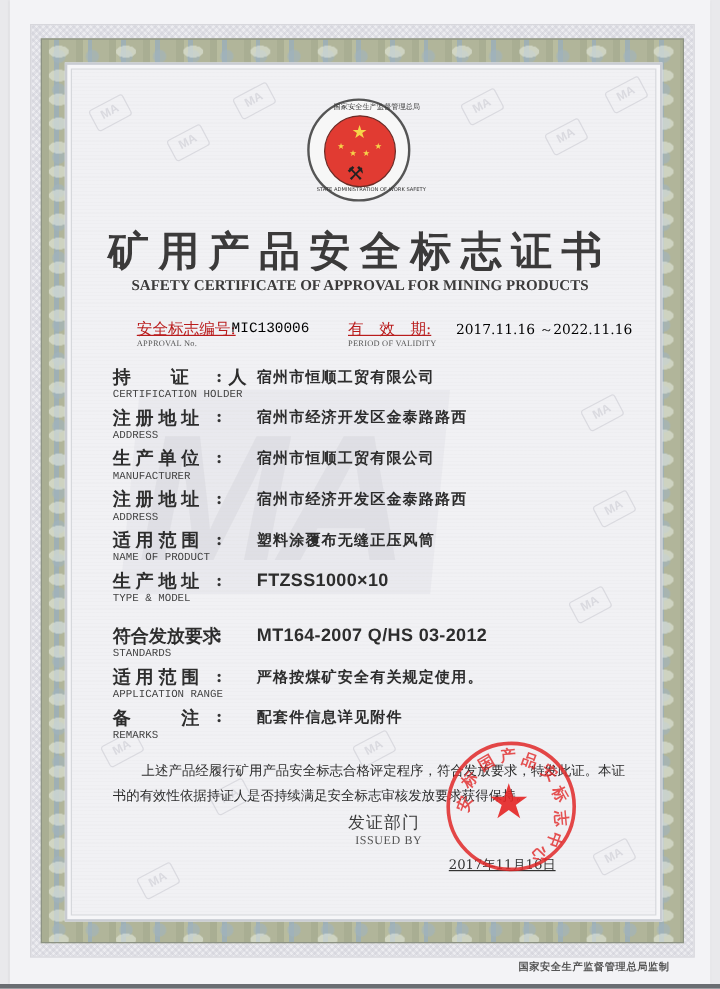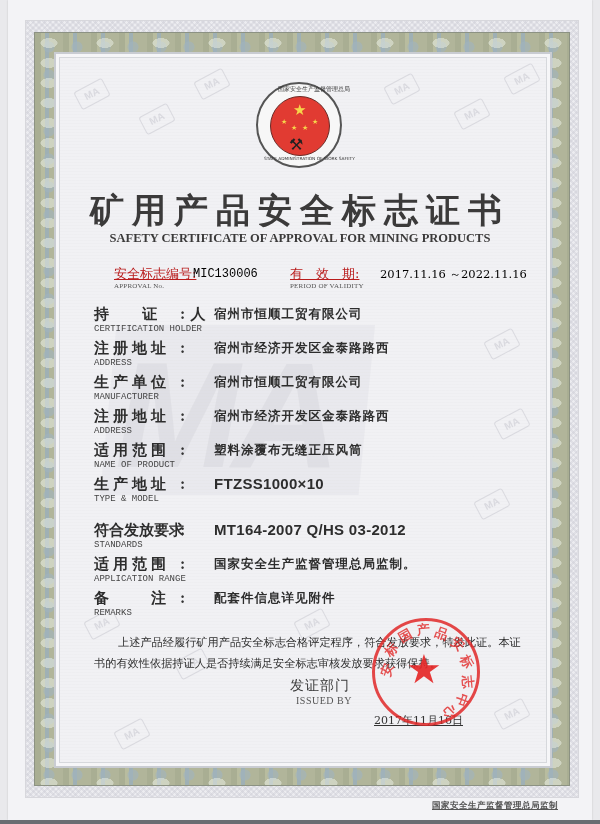--- a/index.html
+++ b/index.html
@@ -113,21 +113,21 @@
   .issue-date { position:absolute; left:374px; top:713px; font: 11px "DejaVu Serif", serif; color:#333;text-decoration:underline; }
   .seal {
     position:absolute; left:372px; top:618px; width:108px; height:108px;
     border: 3px solid rgba(225,40,40,0.85); border-radius: 50%; box-sizing: border-box;
   }
   .seal-star { position:absolute; left:31px; top:28px; font-size:40px; line-height:1; color: rgba(228,35,35,0.9); }
   .seal-text {
     position:absolute; font: 700 13px "DejaVu Sans", sans-serif; color: rgba(225,40,40,0.8);
   }
   .footer-text {
-    position:absolute; left:432px; top:800px; font: 700 8.5px "DejaVu Sans", sans-serif; color:#555; letter-spacing:0.5px;text-decoration:underline;
+    position:absolute; left:432px; top:800px; font: 700 8.5px "DejaVu Sans", sans-serif; color:#555; letter-spacing:0.5px;
   }
 </style>
 </head>
 <body>
 
 <div class="page"></div>
 <div class="bottom-edge"></div>
 <div class="lace"></div>
 <div class="frame"></div>
 <div class="inner">
@@ -212,21 +212,21 @@
 </div>
 <div>
   <div class="row-label" style="top:521px;letter-spacing:0">符合发放要求</div>
   <div class="row-colon" style="top:521px">:</div>
   <div class="row-value mono" style="top:521px">MT164-2007 Q/HS 03-2012</div>
   <div class="row-sub" style="top:540px">STANDARDS</div>
 </div>
 <div>
   <div class="row-label" style="top:555px">适用范围</div>
   <div class="row-colon" style="top:555px">:</div>
-  <div class="row-value" style="top:555px">国家安全生产监督管理总局监制。</div>
+  <div class="row-value" style="top:555px">严格按煤矿安全有关规定使用。</div>
   <div class="row-sub" style="top:574px">APPLICATION RANGE</div>
 </div>
 <div>
   <div class="row-label" style="top:589px">备　　注</div>
   <div class="row-colon" style="top:589px">:</div>
   <div class="row-value" style="top:589px">配套件信息详见附件</div>
   <div class="row-sub" style="top:608px">REMARKS</div>
 </div>
 
 <div class="statement">上述产品经履行矿用产品安全标志合格评定程序，符合发放要求，特发此证。本证书的有效性依据持证人是否持续满足安全标志审核发放要求获得保持。</div>

